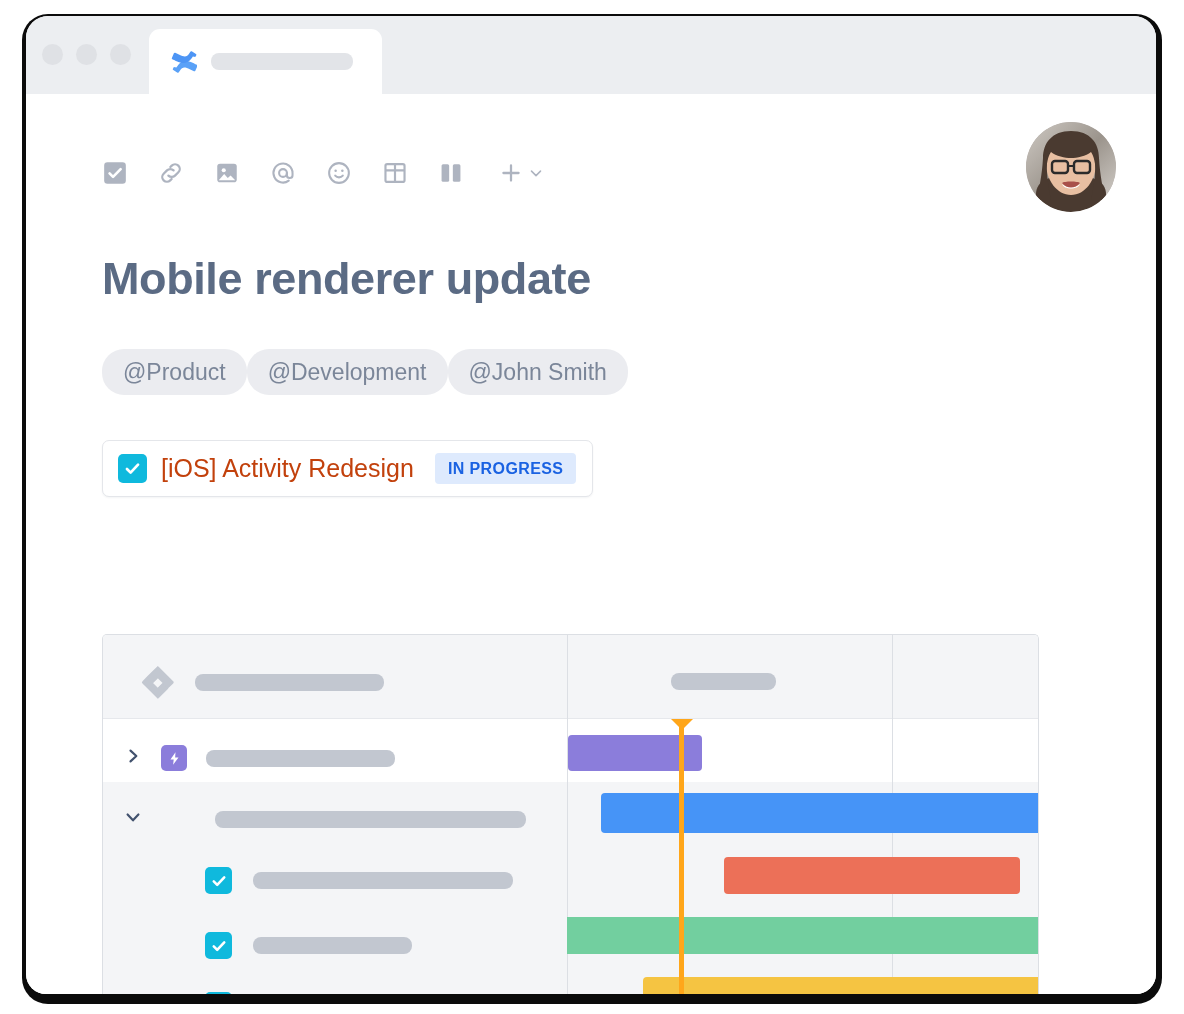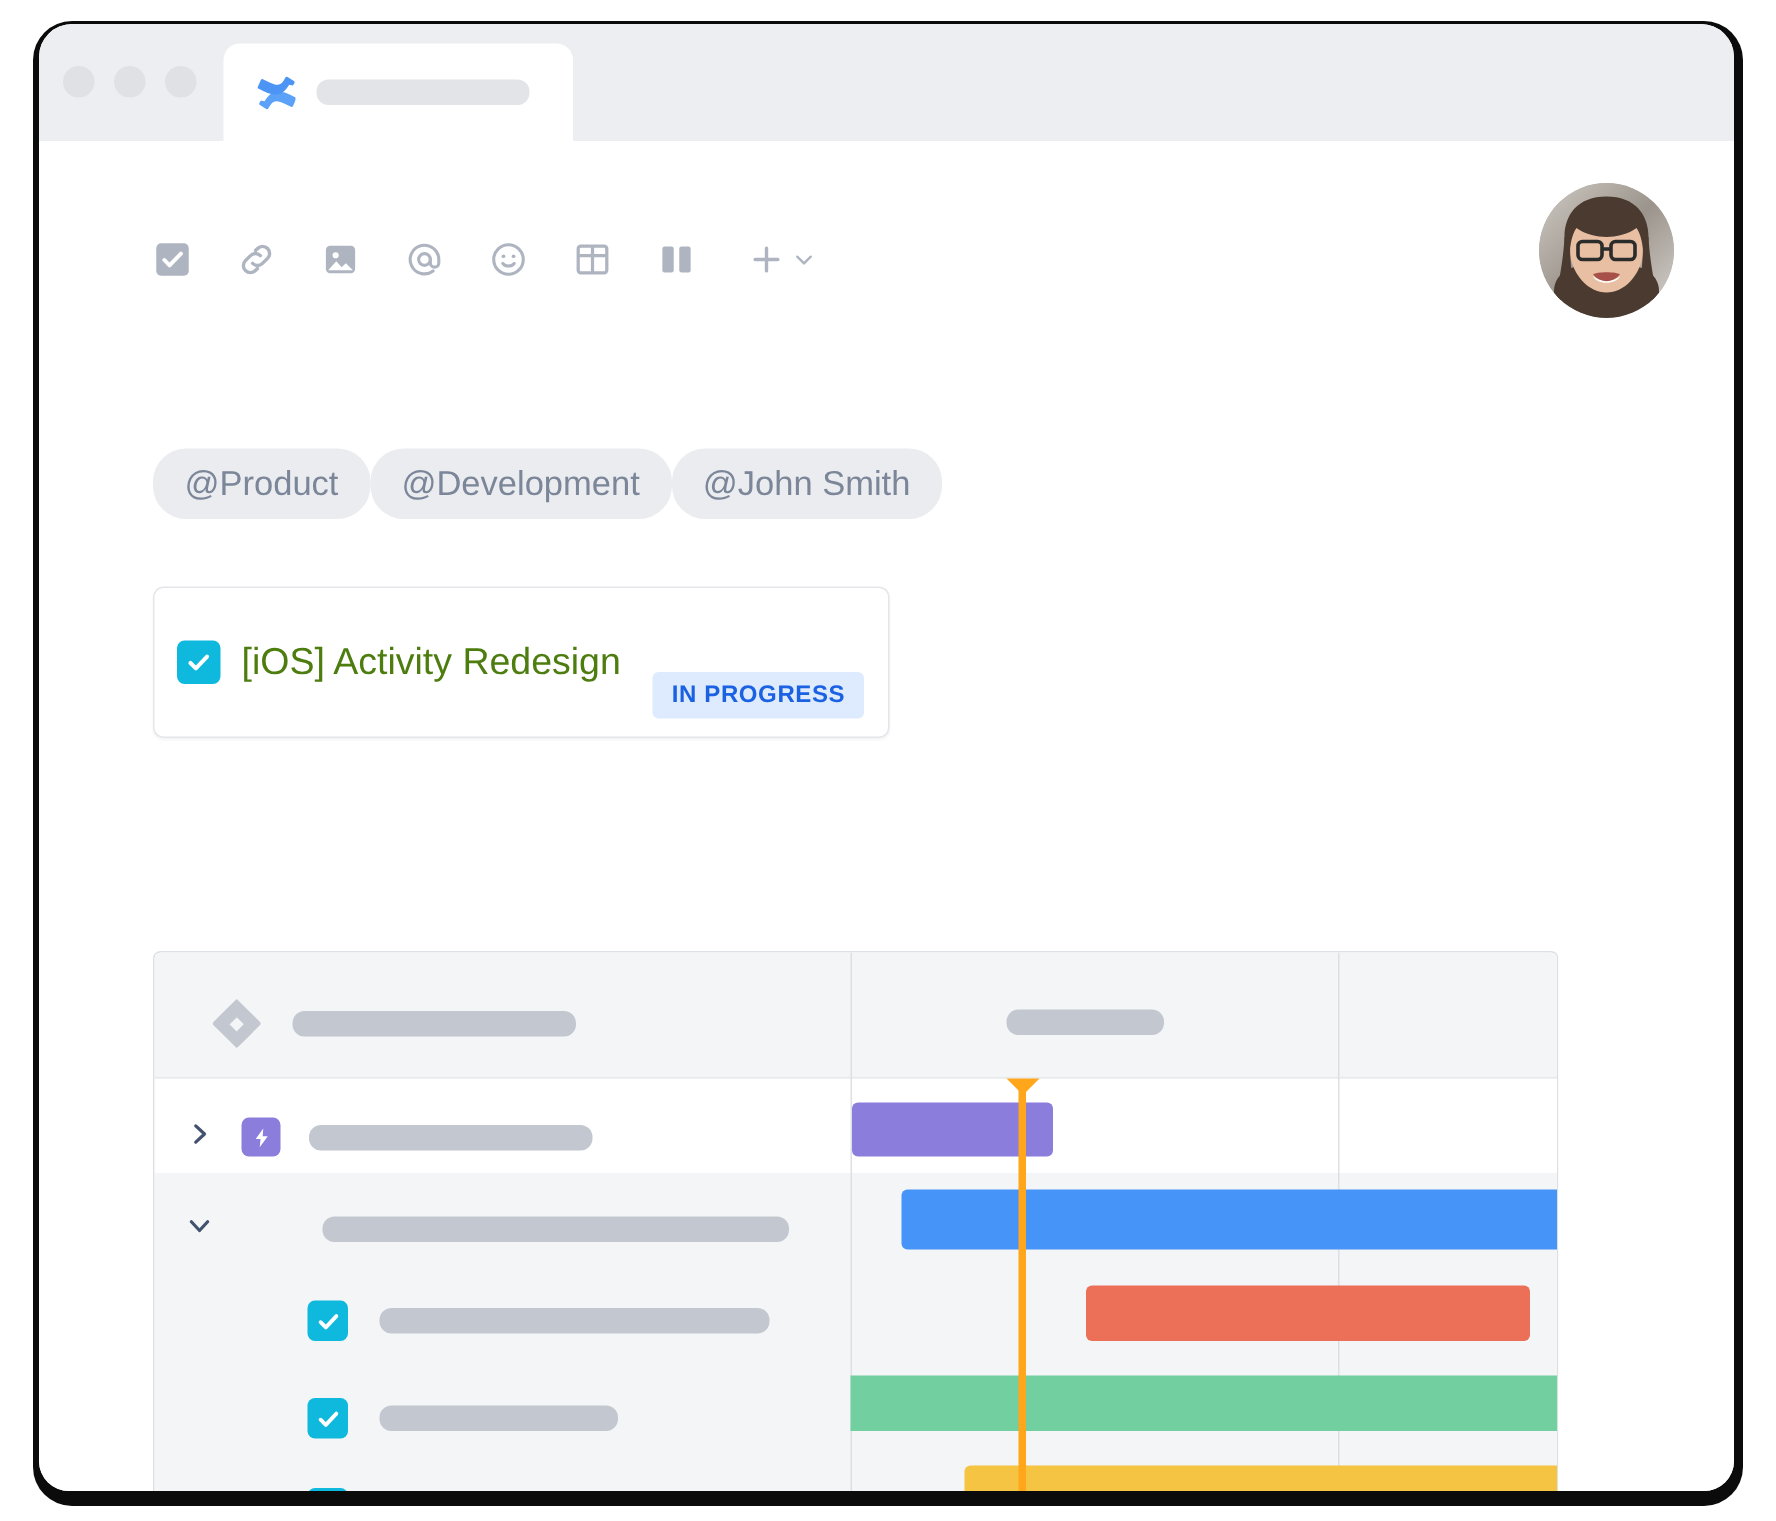--- a/index.html
+++ b/index.html
@@ -166,34 +166,33 @@
   .task-check {
     width: 29px; height: 29px;
     border-radius: 5px;
     background: #0fb9dd;
     display: flex; align-items: center; justify-content: center;
     flex: 0 0 auto; cursor: pointer;
   }
   .task-check svg { width: 19px; height: 19px; color: #fff; display: block; }
   .task-link {
     font-size: 25px;
-    color: #4d7c0f;
+    color: #c2410c;
     line-height: 1.1;
     cursor: pointer;
   }
   .task-badge {
     margin-left: 7px;
     background: #deeafd;
     color: #1a62e2;
     font-size: 16px;
     font-weight: 700;
     letter-spacing: .4px;
     border-radius: 4px;
     padding: 7px 13px 6px;
-    margin-top: 44px;
   }
 
   
   .gantt {
     position: absolute;
     left: 76px;
     top: 540px;
     width: 937px;
     height: 440px;
     border: 1px solid #dcdfe4;
@@ -379,20 +378,21 @@
             <rect x="26" y="39" width="16" height="12" rx="3" fill="none" stroke="#2b2b2b" stroke-width="2.4"></rect>
             <rect x="48" y="39" width="16" height="12" rx="3" fill="none" stroke="#2b2b2b" stroke-width="2.4"></rect>
             <path d="M42 44h6" stroke="#2b2b2b" stroke-width="2.2"></path>
             <path d="M36 62c4 4 14 4 18 0-2 6-16 6-18 0z" fill="#fff"></path>
             <path d="M36 61c5 6 13 6 18 0-2-2-16-2-18 0z" fill="#a8504a"></path>
           </g>
         </svg>
       </div>
 
       <div class="doc">
+        <h1 class="doc-title">Mobile renderer update</h1>
 
         <div class="chips">
           <span class="chip">@Product</span>
           <span class="chip">@Development</span>
           <span class="chip">@John Smith</span>
         </div>
 
         <div class="task-card">
           <span class="task-check">
             <svg viewBox="0 0 24 24" fill="none" stroke="currentColor" stroke-width="3.4" stroke-linecap="round" stroke-linejoin="round">

